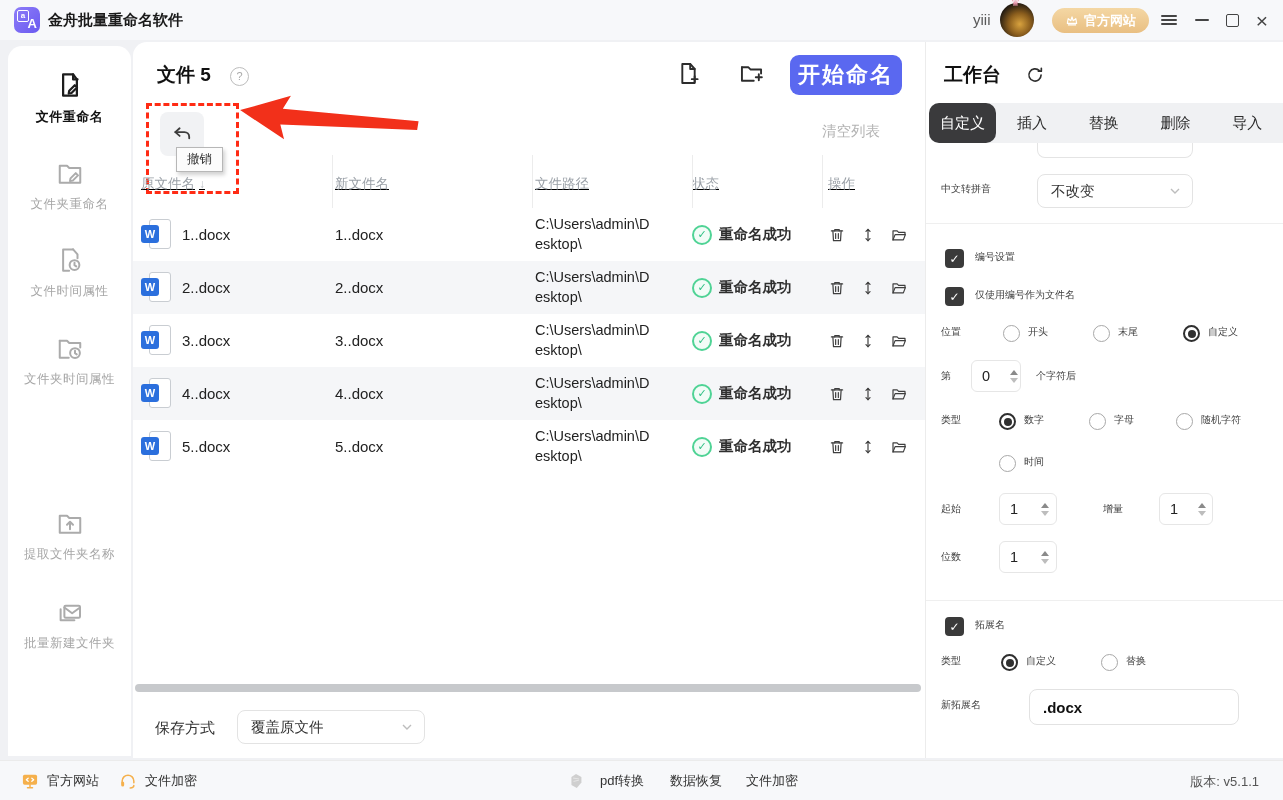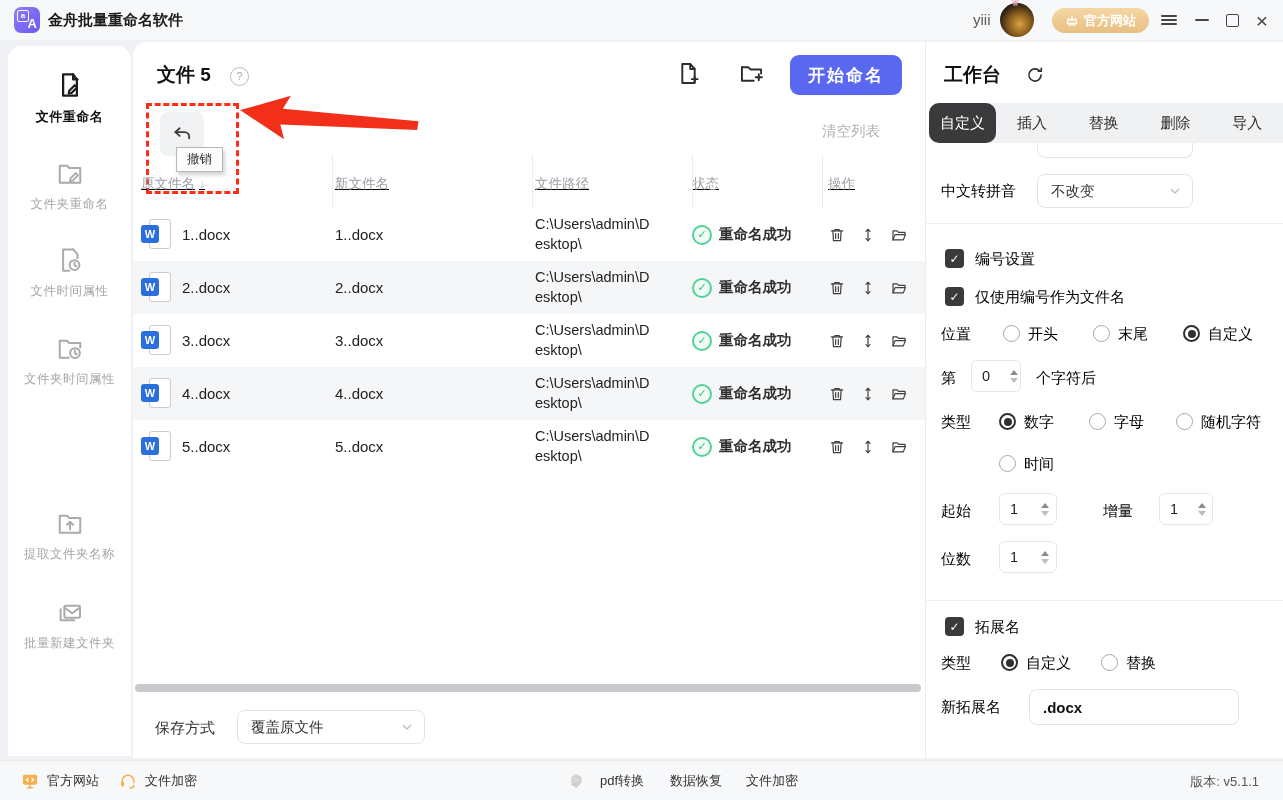--- a/index.html
+++ b/index.html
@@ -34,21 +34,21 @@
   .side-item.active svg{stroke:#1d1d1d;stroke-width:1.8;}
   .side-item.active .lbl{color:#111;font-weight:700;font-size:13px;}
   
   .main-card{position:absolute;left:133px;top:42px;width:792px;height:716px;background:#fff;border-radius:14px 0 0 0;}
   .m-title{position:absolute;left:24px;top:20px;font-size:19px;font-weight:700;color:#111;}
   .help-ic{position:absolute;left:97px;top:25px;width:17px;height:17px;border:1.5px solid #bdbdbd;border-radius:50%;
         color:#a9a9a9;font-size:11px;line-height:17px;text-align:center;}
   .tool-ic{position:absolute;width:27px;height:27px;}
   .tool-ic svg{width:27px;height:27px;stroke:#2c2c2c;fill:none;stroke-width:1.7;stroke-linecap:round;stroke-linejoin:round;}
   .start-btn{position:absolute;left:657px;top:13px;width:112px;height:40px;border-radius:9px;background:#5a68f0;
-        color:#fff;font-size:17px;font-weight:600;letter-spacing:2px;display:flex;align-items:center;justify-content:center;}
+        color:#fff;font-size:22px;font-weight:600;letter-spacing:2px;display:flex;align-items:center;justify-content:center;}
   .undo-btn{position:absolute;left:27px;top:70px;width:44px;height:44px;background:#f1f2f4;border-radius:8px;
         display:flex;align-items:center;justify-content:center;z-index:1;}
   .undo-btn svg{width:23px;height:23px;stroke:#3c3c3c;fill:none;stroke-width:1.9;stroke-linecap:round;stroke-linejoin:round;}
   .dashed-hl{position:absolute;left:13px;top:61px;width:87px;height:85px;border:3px dashed #ff2b14;z-index:0;}
   .tooltip{position:absolute;left:43px;top:105px;padding:3px 10px;background:#fcfcfc;border:1px solid #b7b7b7;
         box-shadow:2px 3px 4px rgba(0,0,0,.18);font-size:12.5px;color:#333;z-index:6;white-space:nowrap;}
   .red-arrow{position:absolute;left:104px;top:57px;width:182px;height:50px;transform:rotate(9deg);z-index:2;}
   .clear-list{position:absolute;left:689px;top:80px;font-size:14.5px;color:#b3b3b3;}
   
   .t-head{position:absolute;left:0;top:118px;width:792px;height:48px;display:flex;align-items:center;text-decoration:underline;}
@@ -81,21 +81,21 @@
   .workbench{position:absolute;left:925px;top:42px;width:358px;height:716px;background:#fff;border-left:1px solid #ececec;box-sizing:border-box;}
   .wb-title{position:absolute;left:18px;top:20px;font-size:19px;font-weight:700;color:#111;}
   .wb-refresh{position:absolute;left:99px;top:23px;width:20px;height:20px;}
   .wb-refresh svg{width:20px;height:20px;stroke:#2f2f2f;fill:none;stroke-width:2;stroke-linecap:round;stroke-linejoin:round;}
   .tabbar{position:absolute;left:3px;top:61px;width:354px;height:40px;background:#f0f1f3;border-radius:10px 0 0 10px;display:flex;align-items:center;}
   .tab{font-size:15px;color:#2c2c2c;flex:1;text-align:center;}
   .tab.active{flex:none;width:67px;height:40px;background:#3a3a3c;border-radius:10px;color:#fff;
         display:flex;align-items:center;justify-content:center;}
   .partial-input{position:absolute;left:111px;top:101px;width:156px;height:15px;border:1px solid #e4e4e4;border-top:none;
         border-radius:0 0 8px 8px;box-sizing:border-box;background:#fff;}
-  .wlabel{font-size:15px;color:#000000;}
+  .wlabel{font-size:10px;color:#404040;}
   .wb-sep{position:absolute;left:0;width:358px;height:1px;background:#efefef;}
   .cbx{position:absolute;width:19px;height:19px;background:#3a3a3a;border-radius:4px;display:flex;align-items:center;justify-content:center;}
   .cbx::after{content:"✓";color:#fff;font-size:12px;font-weight:bold;}
   .radio{position:absolute;width:17px;height:17px;border:1.5px solid #a8a8a8;border-radius:50%;box-sizing:border-box;background:#fff;}
   .radio.checked{border:2px solid #2f2f2f;}
   .radio.checked::after{content:"";position:absolute;left:2.5px;top:2.5px;width:8px;height:8px;border-radius:50%;background:#2f2f2f;}
   .spinner{position:absolute;height:32px;background:#fff;border:1px solid #e6e6e6;border-radius:6px;box-sizing:border-box;
         display:flex;align-items:center;}
   .spin-val{border:none;outline:none;background:transparent;width:26px;padding-left:10px;font-size:14.5px;color:#222;
         font-family:"Liberation Sans","DejaVu Sans",sans-serif;}

